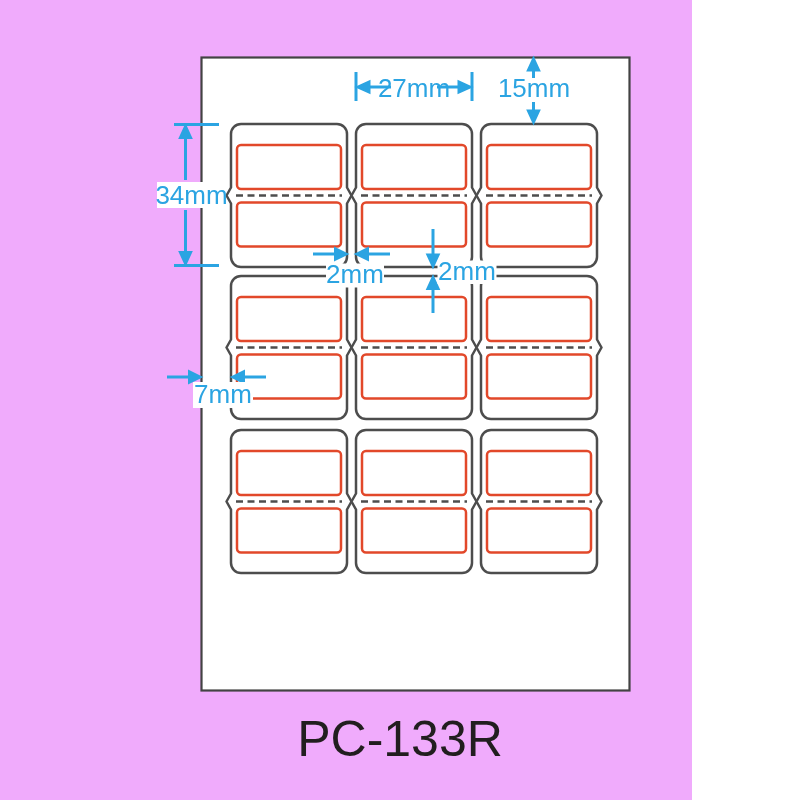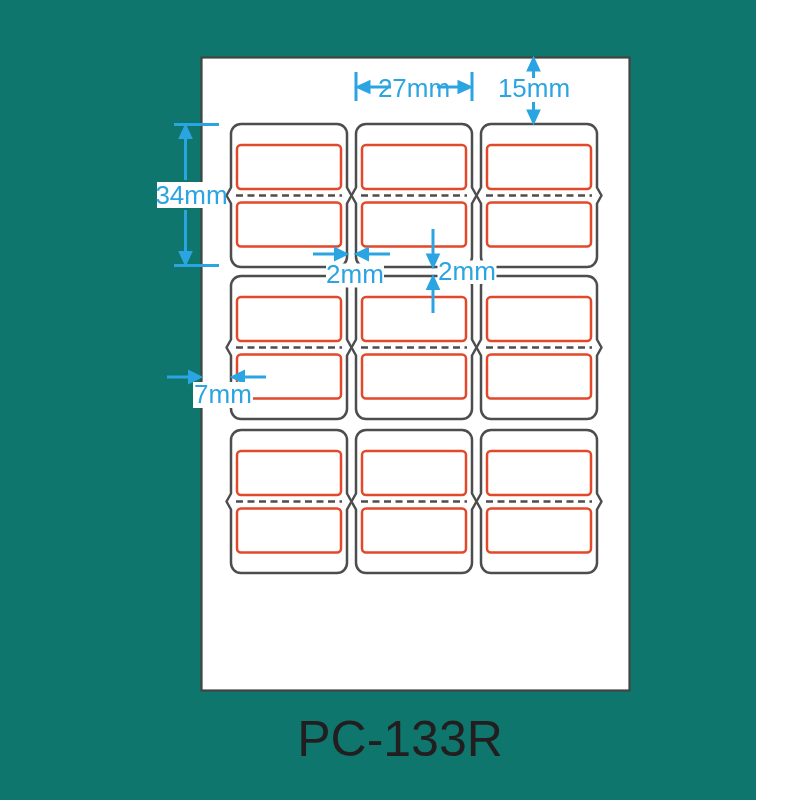--- a/index.html
+++ b/index.html
@@ -1,20 +1,20 @@
 <!DOCTYPE html>
 <html><head>
 <meta charset="utf-8">
 <style>
   html, body { margin: 0; padding: 0; background: #ffffff; }
   .canvas {
     position: relative;
-    width: 756px;
+    width: 692px;
     height: 800px;
-    background: #0f766e;
+    background: #f0abfc;
     overflow: hidden;
     font-family: "Liberation Sans", sans-serif;
     text-decoration: underline;
   }
   svg text {
     font-family: "Liberation Sans", sans-serif;
     font-size: 26px;
   }
   svg text.title {
     font-size: 50px;

